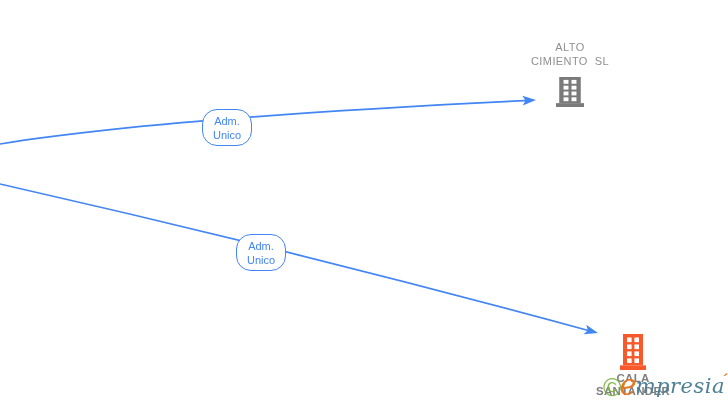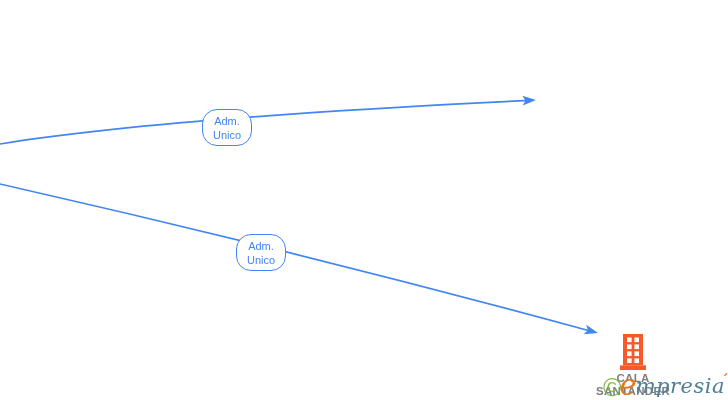--- a/index.html
+++ b/index.html
@@ -50,20 +50,40 @@
     <path class="edge" d="M 0 144 Q 160 118 530 100.4"></path>
     <path class="arrow" transform="translate(536,100) rotate(-3)" d="M0 0 L-13.5 -4.9 L-10.5 0 L-13.5 4.9 Z"></path>
     <path class="edge" d="M 0 184 Q 300 252 592 331.5"></path>
     <path class="arrow" transform="translate(598,333) rotate(15.2)" d="M0 0 L-13.5 -4.9 L-10.5 0 L-13.5 4.9 Z"></path>
   </svg>
 
   <div class="edge-label" style="left:202px;top:109px;">Adm. Unico</div>
 
   <div class="edge-label" style="left:236px;top:234px;">Adm. Unico</div>
 
+  <div class="node node-top">
+    <div class="node-name">
+      <span class="nl">ALTO</span>
+      <span class="nl">CIMIENTO  SL</span>
+    </div>
+    <svg class="bld gray" viewBox="0 0 26 31" width="28" height="30" preserveAspectRatio="none">
+      <rect class="body" x="3" y="0" width="20" height="27"></rect>
+      <rect class="body" x="0" y="27" width="26" height="4"></rect>
+      <g class="win">
+        <rect x="7" y="3" width="4.6" height="4"></rect>
+          <rect x="14.4" y="3" width="4.6" height="4"></rect>
+        <rect x="7" y="9" width="4.6" height="4"></rect>
+          <rect x="14.4" y="9" width="4.6" height="4"></rect>
+        <rect x="7" y="15" width="4.6" height="4"></rect>
+          <rect x="14.4" y="15" width="4.6" height="4"></rect>
+        <rect x="7" y="21" width="4.6" height="4"></rect>
+          <rect x="14.4" y="21" width="4.6" height="4"></rect>
+      </g>
+    </svg>
+  </div>
 
   <div class="node node-bottom">
     <svg class="bld orange" viewBox="0 0 26 31" width="26" height="36" preserveAspectRatio="none">
       <rect class="body" x="3" y="0" width="20" height="27"></rect>
       <rect class="body" x="0" y="27" width="26" height="4"></rect>
       <g class="win">
         <rect x="7" y="3" width="4.6" height="4"></rect>
           <rect x="14.4" y="3" width="4.6" height="4"></rect>
         <rect x="7" y="9" width="4.6" height="4"></rect>
           <rect x="14.4" y="9" width="4.6" height="4"></rect>

